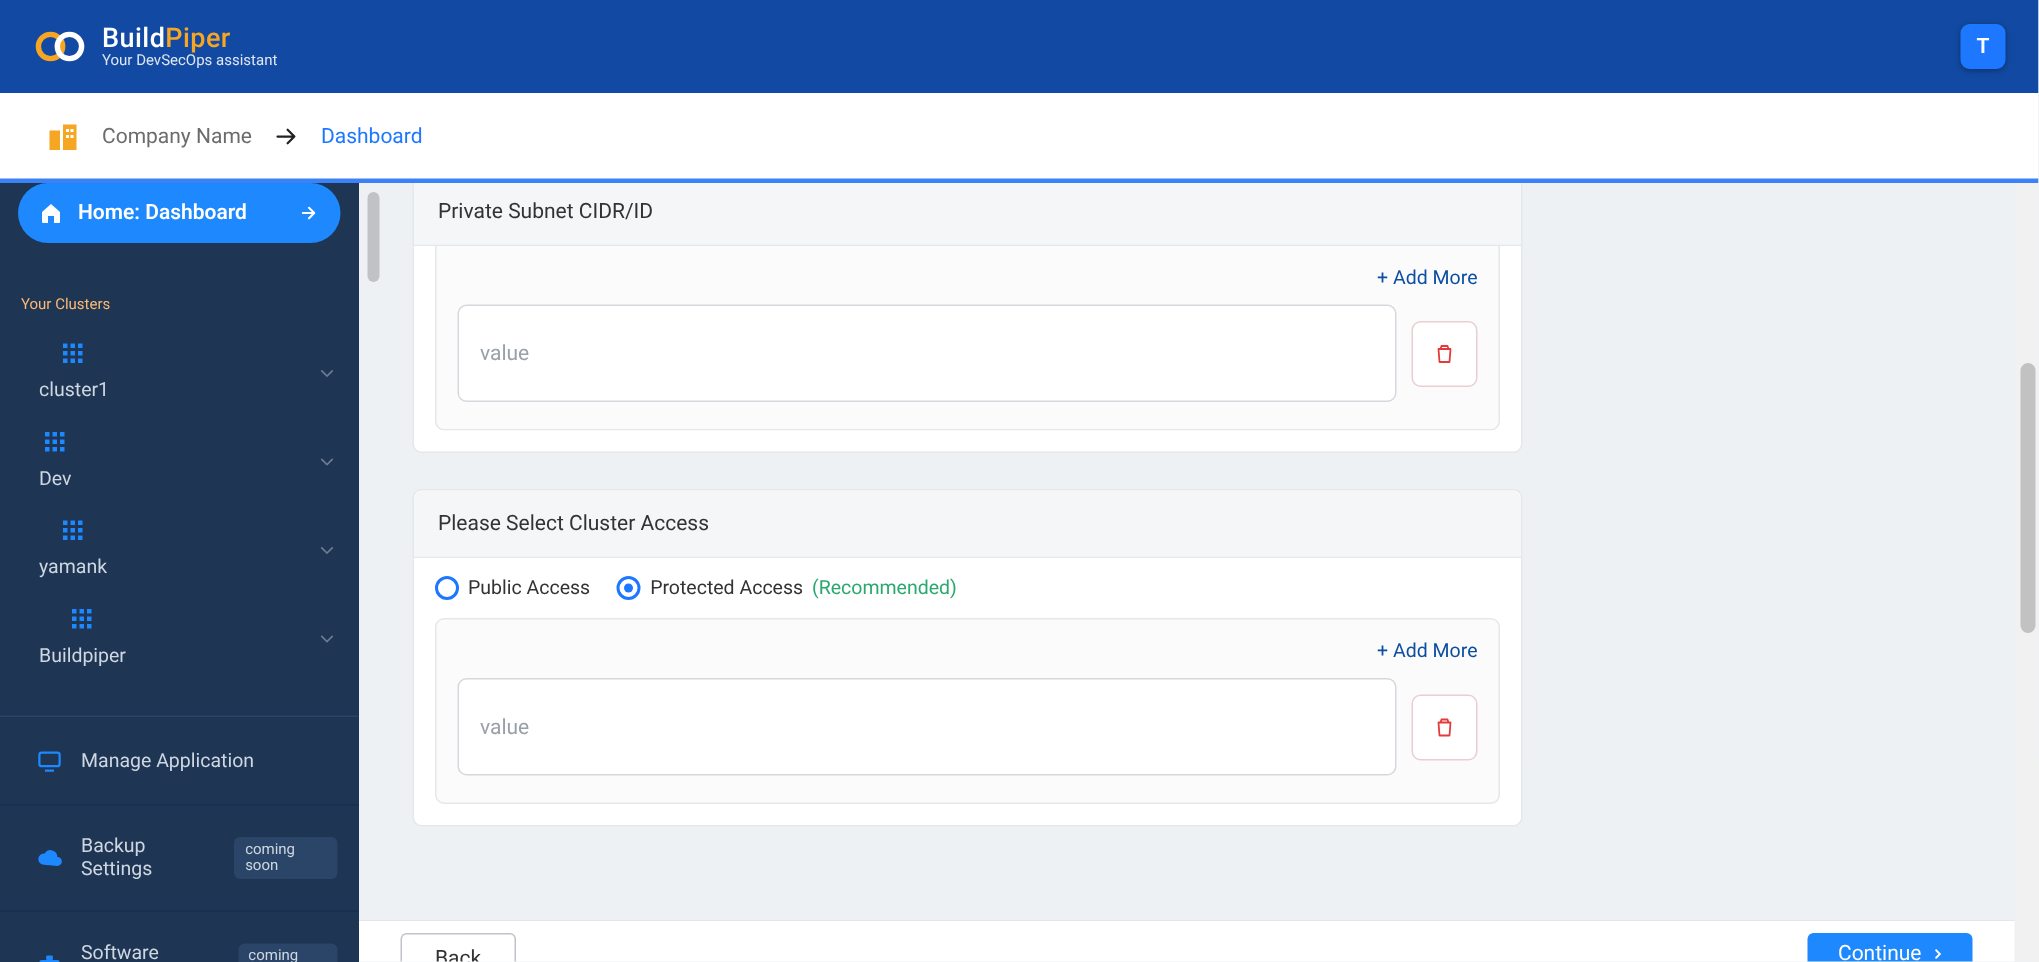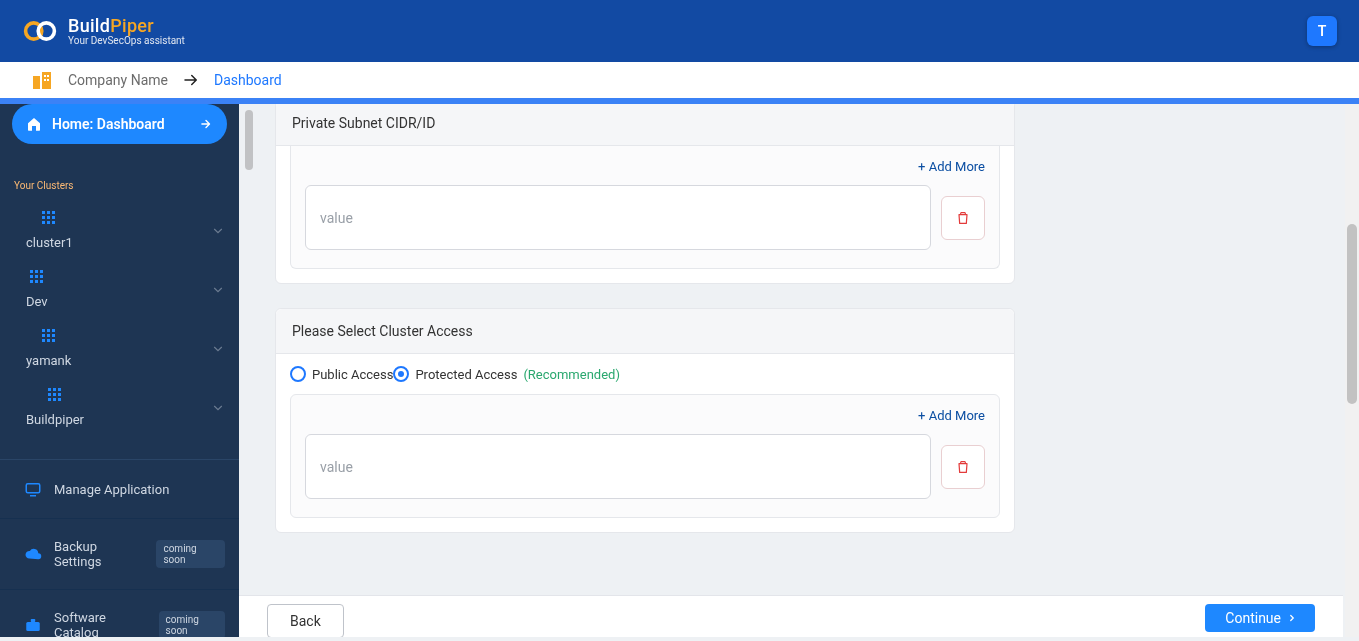--- a/index.html
+++ b/index.html
@@ -9,21 +9,21 @@
   .topbar { height: 62px; background: #124aa3; display: flex; align-items: center; padding: 0 22px; justify-content: space-between; }
   .logo-wrap { display: flex; align-items: center; gap: 10px; }
   .logo-svg { width: 36px; height: 28px; }
   .brand { line-height: 1.1; }
   .brand-main { font-size: 18px; font-weight: 500; color: #fff; letter-spacing: .3px; }
   .brand-main .piper { color: #f6a623; text-align: center; }
   .brand-sub { font-size: 10px; color: #e0e6f0; }
   .avatar { width: 30px; height: 30px; border-radius: 6px; background: #1e78ff; color: #fff; display: flex; align-items: center; justify-content: center; font-size: 14px; font-weight: 600; box-shadow: 0 1px 4px rgba(0,0,0,.3); }
 
   
-  .crumbbar { height: 42px; background: #fff; border-bottom: 6px solid #3b82f6; display: flex; align-items: center; padding: 0 30px; gap: 14px; color: #5e5e5e; font-size: 14px; }
+  .crumbbar { height: 60px; background: #fff; border-bottom: 3px solid #3b82f6; display: flex; align-items: center; padding: 0 30px; gap: 14px; color: #5e5e5e; font-size: 14px; }
   .crumb-org-icon { width: 24px; height: 24px; color: #f6a623; }
   .crumb-company { color: #6c6c6c; }
   .crumb-arrow { width: 18px; height: 18px; color: #333; }
   .crumb-link { color: #1e78ff; text-decoration: none; }
 
   
   .shell { display: flex; height: calc(100% - 108px); }
 
   
   .sidebar { width: 239px; background: #1e3553; color: #cfd7e2; overflow-y: auto; }
@@ -51,21 +51,21 @@
   .sub-panel { margin: 0 14px 14px; border: 1px solid #e5e7eb; border-radius: 6px; background: #fbfbfc; }
   .add-row { text-align: right; padding: 10px 14px; }
   .add-link { color: #0b4ea2; font-size: 13px; text-decoration: none; cursor: pointer; }
   .add-link::before { content: "+ "; }
   .value-row { display: flex; align-items: center; gap: 10px; padding: 0 14px 18px; }
   .value-input { flex: 1; height: 65px; border: 1px solid #d6d8de; border-radius: 6px; padding: 0 14px; font-size: 14px; color: #555; background: #fff; }
   .value-input::placeholder { color: #9aa0a8; }
   .del-btn { width: 44px; height: 44px; border: 1px solid #e9cfd1; border-radius: 6px; background: #fff; display: flex; align-items: center; justify-content: center; cursor: pointer; }
   .del-btn svg { width: 16px; height: 18px; color: #e33b3b; }
 
-  .radio-row { display: flex; align-items: flex-end; padding: 12px 14px 4px; font-size: 13px; color: #333; }
+  .radio-row { display: flex; align-items: flex-end; gap: 18px; padding: 12px 14px 4px; font-size: 13px; color: #333; }
   .radio { display: flex; align-items: center; gap: 6px; cursor: pointer; }
   .radio-circle { width: 16px; height: 16px; border: 2px solid #1e78ff; border-radius: 50%; position: relative; }
   .radio-circle.checked::after { content: ""; position: absolute; inset: 3px; background: #1e78ff; border-radius: 50%; }
   .recommended { color: #2aa86f; }
 
   
   .footer-bar { position: absolute; left: 0; right: 16px; bottom: 0; background: #fff; border-top: 1px solid #e3e5ea; padding: 8px 28px 0; display: flex; align-items: flex-start; justify-content: space-between; height: 42px; }
   .btn-back { height: 34px; padding: 0 22px; border: 1px solid #bfc3ca; background: #fff; border-radius: 4px; font-size: 14px; color: #333; cursor: pointer; }
   .btn-continue { height: 28px; padding: 0 18px 0 20px; border: none; background: #1e88ff; color: #fff; border-radius: 4px; font-size: 14px; display: flex; align-items: center; gap: 6px; cursor: pointer; }
   .btn-continue svg { width: 10px; height: 10px; }

